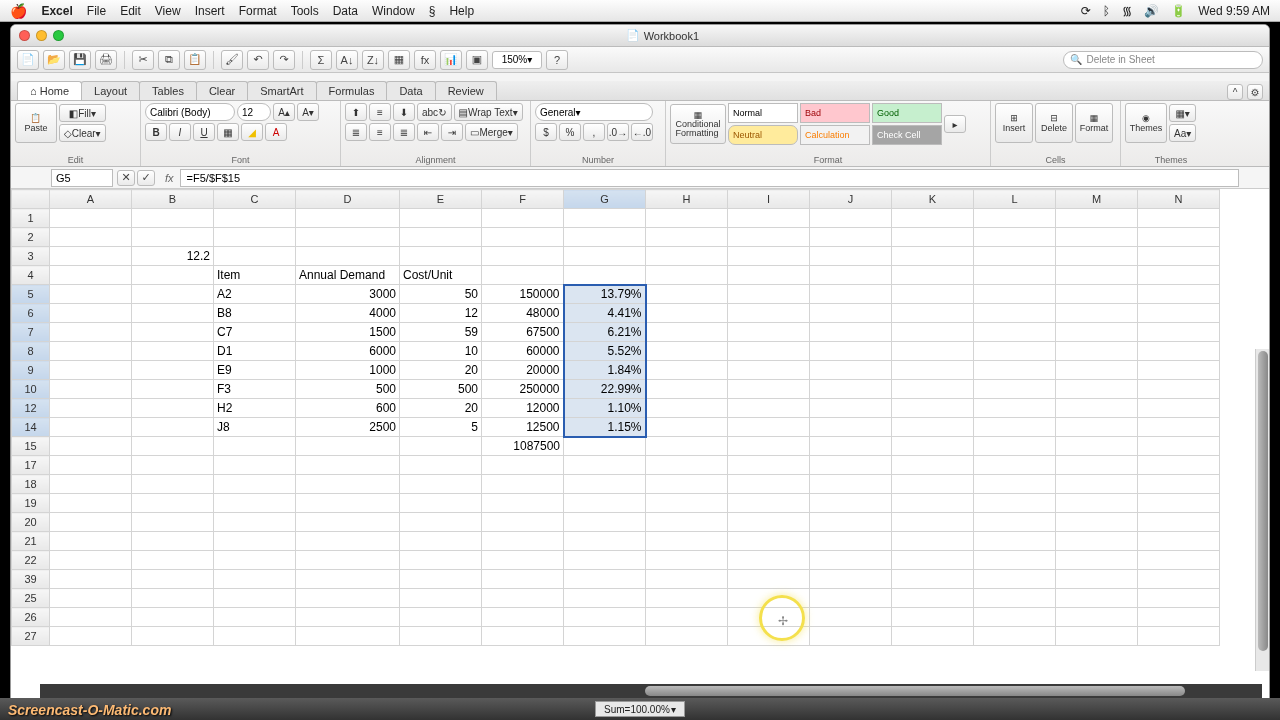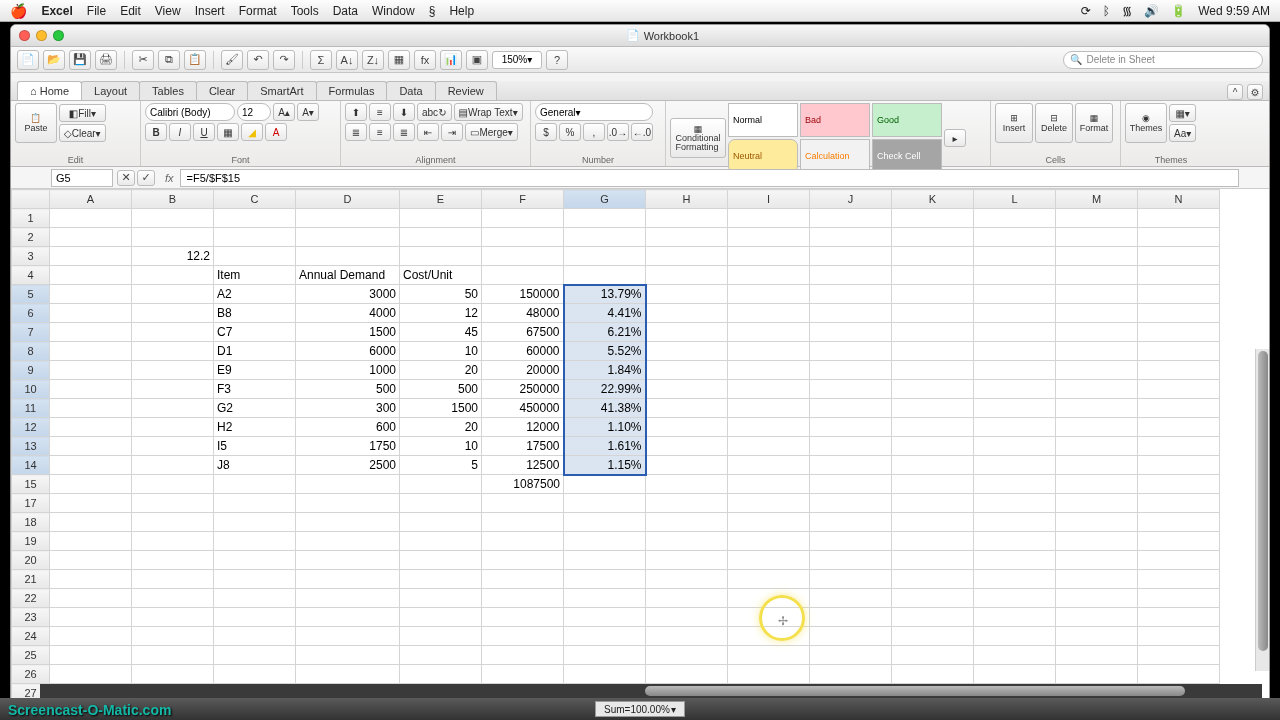--- a/index.html
+++ b/index.html
@@ -36,21 +36,21 @@
 
 
 .ribbon { height: 66px; background: linear-gradient(#f8f8f8,#ecebea); border-bottom: 1px solid #bbb; display: flex; font-size: 10px; }
 .rgroup { border-right: 1px solid #ccc; padding: 2px 4px 0 4px; display: flex; flex-direction: column; }
 .rgroup .gtitle { text-align: center; color: #666; font-size: 9px; margin-top: auto; padding-bottom: 1px; }
 .grow { display: flex; gap: 2px; align-items: center; }
 .rbtn { height: 18px; background: linear-gradient(#fff,#eaeaea); border: 1px solid #bcbcbc; border-radius: 3px; display: flex; align-items: center; justify-content: center; padding: 0 4px; font-size: 10px; color: #333; }
 .rbtn.sq { width: 22px; padding: 0; }
 .rbtn.big { height: 40px; width: 42px; flex-direction: column; font-size: 9px; }
 .rselect { height: 18px; background: #fff; border: 1px solid #bcbcbc; border-radius: 9px; padding: 0 4px; display: flex; align-items: center; }
-.stylecell { width: 70px; height: 18px; border: 1px solid #bcbcbc; display: flex; align-items: center; padding: 16px 4px; font-size: 9px; }
+.stylecell { width: 70px; height: 18px; border: 1px solid #bcbcbc; display: flex; align-items: center; padding: 9px 4px; font-size: 9px; }
 .stylecell.normal { background: #fff; } .stylecell.bad { background: #ffc7ce; color: #9c0006; }
 .stylecell.good { background: #c6efce; color: #006100; } .stylecell.neutral { background: #ffeb9c; color: #9c5700; border-radius: 7px; }
 .stylecell.calc { background: #f2f2f2; color: #fa7d00; } .stylecell.check { background: #a5a5a5; color: #fff; }
 
 
 .fbar { height: 22px; background: #f5f5f5; border-bottom: 1px solid #ccc; display: flex; align-items: center; font-size: 11px; }
 .namebox { width: 62px; height: 18px; background: #fff; border: 1px solid #bcbcbc; margin-left: 40px; display: flex; align-items: center; padding: 0 4px; }
 .fx { padding: 0 6px; color: #666; font-style: italic; }
 .fbtns { display: flex; gap: 2px; padding: 0 4px; }
 .fbtns .tbtn { width: 18px; height: 16px; }
@@ -75,21 +75,21 @@
 .selborder-left { border-left: 2px solid #2a5db0 !important; }
 .selborder-right { border-right: 2px solid #2a5db0 !important; }
 
 
 .cursor-ring { position: absolute; width: 46px; height: 46px; border: 3px solid #f4e04d; border-radius: 50%; box-shadow: 0 0 8px rgba(244,224,77,.6); pointer-events: none; left: 748px; top: 406px; }
 .cursor-plus { position: absolute; left: 767px; top: 425px; font-size: 12px; color: #888; pointer-events: none; }
 
 
 .statusbar { position: absolute; bottom: 0; left: 0; right: 0; height: 22px; background: linear-gradient(#5a5a5a,#323232); display: flex; align-items: center; font-size: 10px; color: #ddd; padding: 0 80px 0 80px; }
 .statusbar .sbox { background: #e8e8e8; color: #222; border: 1px solid #999; height: 16px; padding: 0 8px; display: flex; align-items: center; min-width: 90px; justify-content: space-between; }
-.watermark { position: absolute; bottom: 2px; left: 8px; font-size: 14px; font-weight: bold; color: #14b8a6; text-shadow: 1px 1px 2px #000; }
+.watermark { position: absolute; bottom: 2px; left: 8px; font-size: 14px; font-weight: bold; color: #fdba74; text-shadow: 1px 1px 2px #000; font-style: italic; }
 
 .scrollh { position: absolute; bottom: 22px; left: 40px; right: 18px; height: 14px; background: #3a3a3a; }
 .scrollh .thumb { position: absolute; left: 605px; width: 540px; height: 10px; top: 2px; background: linear-gradient(#bbb,#888); border-radius: 5px; }
 .scrollv { position: absolute; right: 0; top: 160px; bottom: 40px; width: 14px; background: #e8e8e8; border-left: 1px solid #ccc; }
 .scrollv .thumb { position: absolute; top: 2px; height: 300px; width: 10px; left: 2px; background: linear-gradient(90deg,#bbb,#888); border-radius: 5px; }
 
 .sheettabs { position: absolute; bottom: 22px; left: 0; height: 14px; display: flex; align-items: center; gap: 2px; font-size: 9px; padding-left: 60px; }
 .sheettab { background: #fff; border: 1px solid #999; padding: 0 10px; height: 14px; display: flex; align-items: center; border-radius: 0 0 3px 3px; }
 </style>
 </head>
@@ -421,21 +421,21 @@
             <td class=""></td>
             <td class=""></td>
             <td class=""></td>
           </tr>
           <tr>
             <th class="rowhdr selhdr">7</th>
             <td class=""></td>
             <td class=""></td>
             <td class="la">C7</td>
             <td class="ra">1500</td>
-            <td class="ra">45</td>
+            <td class="ra">59</td>
             <td class="ra">67500</td>
             <td class="ra sel selborder-left selborder-right">6.21%</td>
             <td class=""></td>
             <td class=""></td>
             <td class=""></td>
             <td class=""></td>
             <td class=""></td>
             <td class=""></td>
             <td class=""></td>
           </tr>
@@ -484,71 +484,37 @@
             <td class="ra sel selborder-left selborder-right">22.99%</td>
             <td class=""></td>
             <td class=""></td>
             <td class=""></td>
             <td class=""></td>
             <td class=""></td>
             <td class=""></td>
             <td class=""></td>
           </tr>
           <tr>
-            <th class="rowhdr selhdr">11</th>
-            <td class=""></td>
-            <td class=""></td>
-            <td class="la">G2</td>
-            <td class="ra">300</td>
-            <td class="ra">1500</td>
-            <td class="ra">450000</td>
-            <td class="ra sel selborder-left selborder-right">41.38%</td>
-            <td class=""></td>
-            <td class=""></td>
-            <td class=""></td>
-            <td class=""></td>
-            <td class=""></td>
-            <td class=""></td>
-            <td class=""></td>
-          </tr>
-          <tr>
             <th class="rowhdr selhdr">12</th>
             <td class=""></td>
             <td class=""></td>
             <td class="la">H2</td>
             <td class="ra">600</td>
             <td class="ra">20</td>
             <td class="ra">12000</td>
             <td class="ra sel selborder-left selborder-right">1.10%</td>
             <td class=""></td>
             <td class=""></td>
             <td class=""></td>
             <td class=""></td>
             <td class=""></td>
             <td class=""></td>
             <td class=""></td>
           </tr>
           <tr>
-            <th class="rowhdr selhdr">13</th>
-            <td class=""></td>
-            <td class=""></td>
-            <td class="la">I5</td>
-            <td class="ra">1750</td>
-            <td class="ra">10</td>
-            <td class="ra">17500</td>
-            <td class="ra sel selborder-left selborder-right">1.61%</td>
-            <td class=""></td>
-            <td class=""></td>
-            <td class=""></td>
-            <td class=""></td>
-            <td class=""></td>
-            <td class=""></td>
-            <td class=""></td>
-          </tr>
-          <tr>
             <th class="rowhdr selhdr">14</th>
             <td class=""></td>
             <td class=""></td>
             <td class="la">J8</td>
             <td class="ra">2500</td>
             <td class="ra">5</td>
             <td class="ra">12500</td>
             <td class="ra sel selborder-bottom selborder-left selborder-right">1.15%</td>
             <td class=""></td>
             <td class=""></td>
@@ -671,38 +637,21 @@
             <td class=""></td>
             <td class=""></td>
             <td class=""></td>
             <td class=""></td>
             <td class=""></td>
             <td class=""></td>
             <td class=""></td>
             <td class=""></td>
           </tr>
           <tr>
-            <th class="rowhdr">23</th>
-            <td class=""></td>
-            <td class=""></td>
-            <td class=""></td>
-            <td class=""></td>
-            <td class=""></td>
-            <td class=""></td>
-            <td class=""></td>
-            <td class=""></td>
-            <td class=""></td>
-            <td class=""></td>
-            <td class=""></td>
-            <td class=""></td>
-            <td class=""></td>
-            <td class=""></td>
-          </tr>
-          <tr>
-            <th class="rowhdr">24</th>
+            <th class="rowhdr">39</th>
             <td class=""></td>
             <td class=""></td>
             <td class=""></td>
             <td class=""></td>
             <td class=""></td>
             <td class=""></td>
             <td class=""></td>
             <td class=""></td>
             <td class=""></td>
             <td class=""></td>

